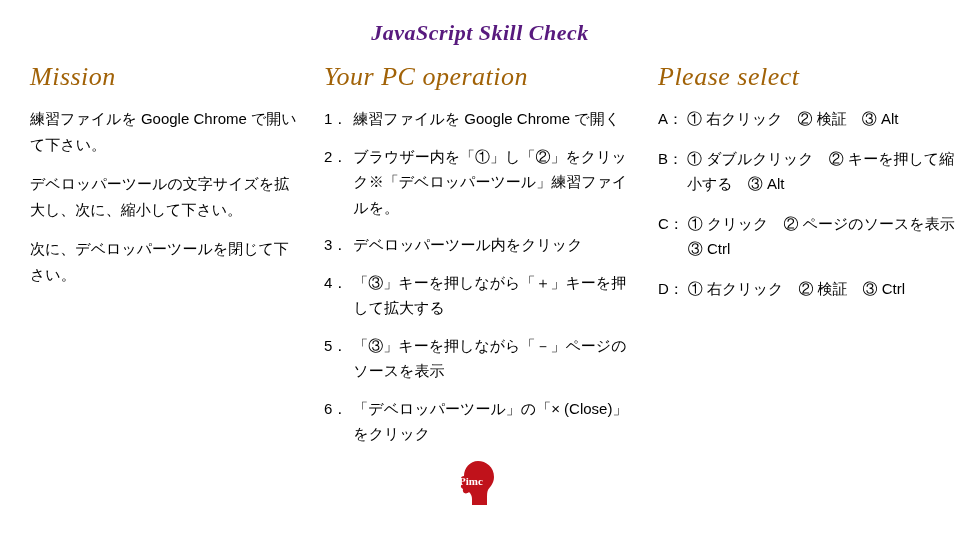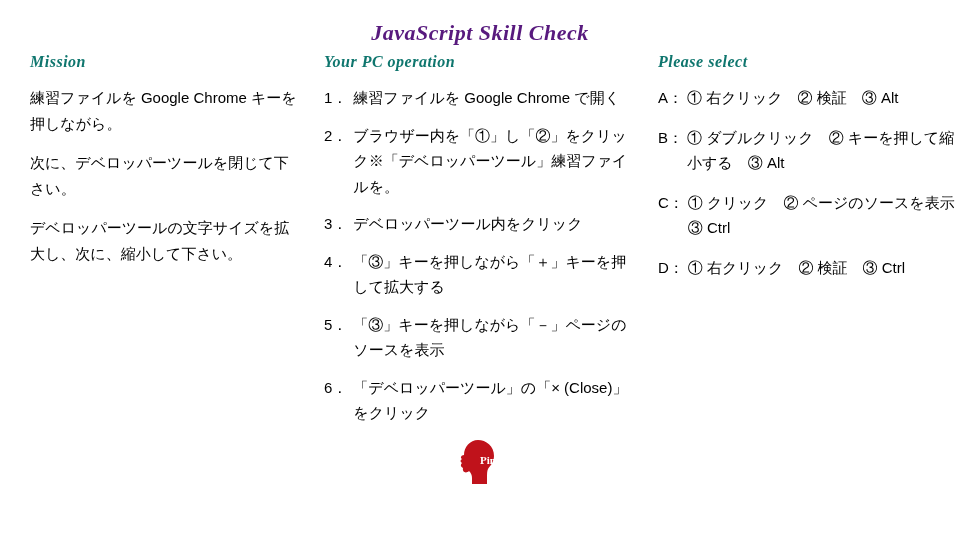--- a/index.html
+++ b/index.html
@@ -10,40 +10,40 @@
     width: 960px;
     height: 538px;
     padding: 20px 30px;
   }
   h1.page-title {
     text-align: center;
     color: #581a7e;
     font-family: Georgia, "Times New Roman", serif;
     font-weight: 700;
     font-size: 22px;
-    margin-bottom: 7px;
+    margin-bottom: 16px;
     font-style: italic;
     letter-spacing: 0.5px;
   }
   .cols {
     display: flex;
     gap: 24px;
   }
   .col {
     flex: 1;
     min-width: 0;
   }
   .col-mission { flex: 0 0 270px; }
   .col-ops     { flex: 0 0 310px; position: relative; }
   .col-select  { flex: 0 0 300px; }
   h2.section-heading {
-    color: #0f766e;
+    color: #a16207;
     font-family: Georgia, "Times New Roman", serif;
-    font-weight: 700;
-    font-size: 16px;
+    font-weight: 400;
+    font-size: 26px;
     font-style: italic;
     margin-bottom: 14px;
     letter-spacing: 0.5px;
   }
   .para {
     font-size: 15px;
     line-height: 1.7;
     margin-bottom: 14px;
   }
   .ol-item {
@@ -75,39 +75,39 @@
   }
   .logo {
     position: relative;
     width: 46px;
     height: 48px;
   }
   .logo svg { display: block; }
   .logo-text {
     position: absolute;
     top: 16px;
-    left: 24px;
+    left: 3px;
     color: #fff;
     font-family: Georgia, serif;
     font-size: 11px;
     font-weight: 700;
   }
 </style>
 </head>
 <body>
 
 <h1 class="page-title">JavaScript Skill Check</h1>
 
 <div class="cols">
 
   <div class="col col-mission">
     <h2 class="section-heading">Mission</h2>
-    <p class="para">練習ファイルを Google Chrome キーを押しながら。</p>
+    <p class="para">練習ファイルを Google Chrome で開いて下さい。</p>
+    <p class="para">デベロッパーツールの文字サイズを拡大し、次に、縮小して下さい。</p>
     <p class="para">次に、デベロッパーツールを閉じて下さい。</p>
-    <p class="para">デベロッパーツールの文字サイズを拡大し、次に、縮小して下さい。</p>
   </div>
 
   <div class="col col-ops">
     <h2 class="section-heading">Your PC operation</h2>
     <div class="ol-item">
       <span class="ol-num">1．</span>
       <span class="ol-body">練習ファイルを Google Chrome で開く</span>
     </div>
     <div class="ol-item">
       <span class="ol-num">2．</span>

